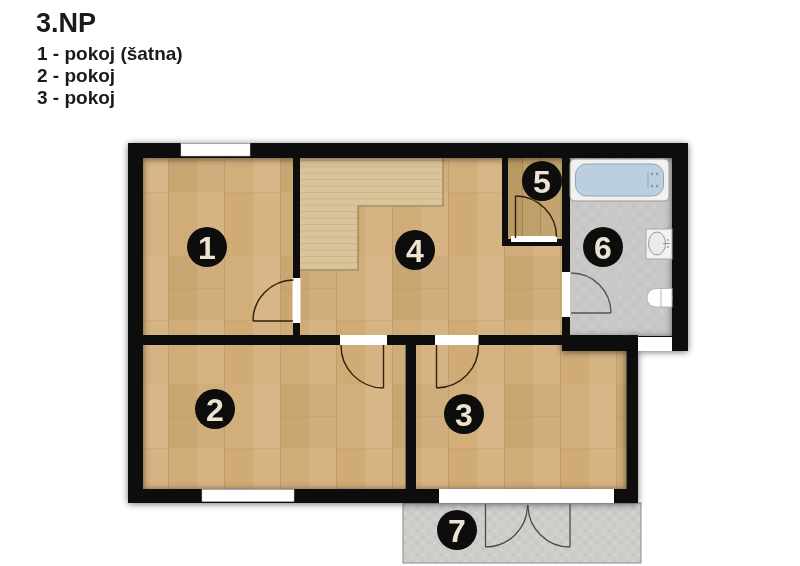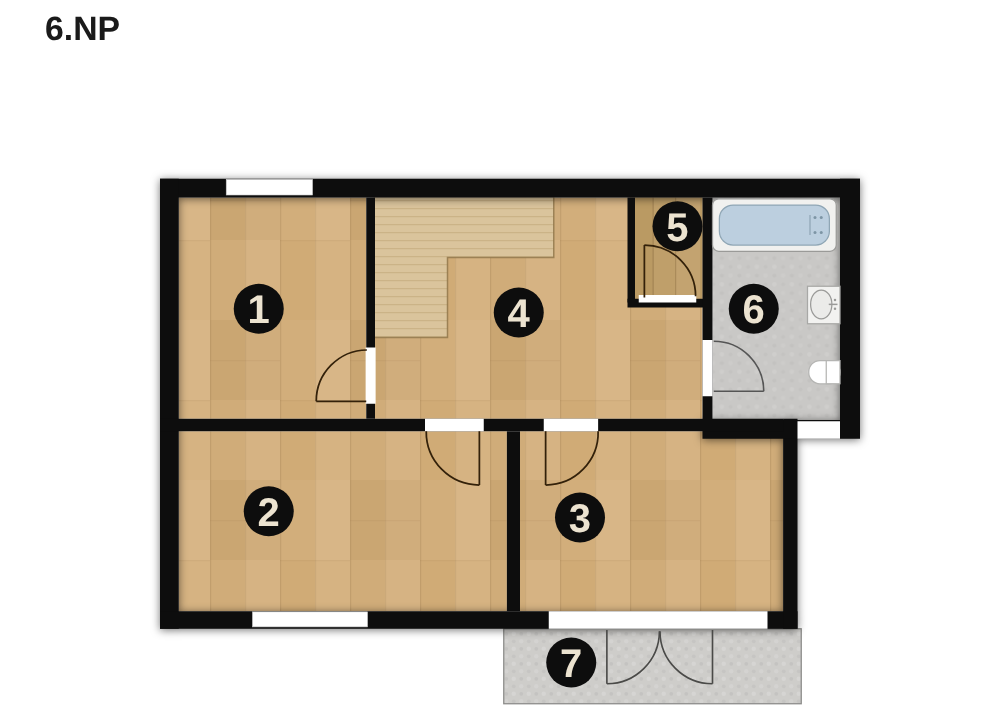--- a/index.html
+++ b/index.html
@@ -7,22 +7,23 @@
         font-family:"Liberation Sans", sans-serif;}
   .title{position:absolute;left:36px;top:8px;font-size:27px;font-weight:bold;color:#1a1a1a;}
   .leg{position:absolute;font-size:19px;font-weight:bold;color:#1a1a1a;line-height:21.8px;}
   #c1{left:37px;top:43px;}
   #c2{left:203px;top:43px;}
 </style>
 </head>
 <body>
 <div id="page">
 
-  <div class="title">6.NP</div>
-
+  <div class="title">3.NP</div>
+
+  <div class="leg" id="c1">1 - pokoj (šatna)<br>2 - pokoj<br>3 - pokoj</div>
 
 
   <svg width="800" height="566" viewBox="0 0 800 566" style="position:absolute;left:0;top:0;">
   <defs>
     <pattern id="wood" width="112" height="128" patternUnits="userSpaceOnUse">
       <rect width="112" height="128" fill="#d3af7c"></rect>
       <rect x="0" width="28" height="128" fill="#d0ab76"></rect>
       <rect x="28" width="28" height="128" fill="#d6b382"></rect>
       <rect x="56" width="28" height="128" fill="#cea974"></rect>
       <rect x="84" width="28" height="128" fill="#d4b07e"></rect>

